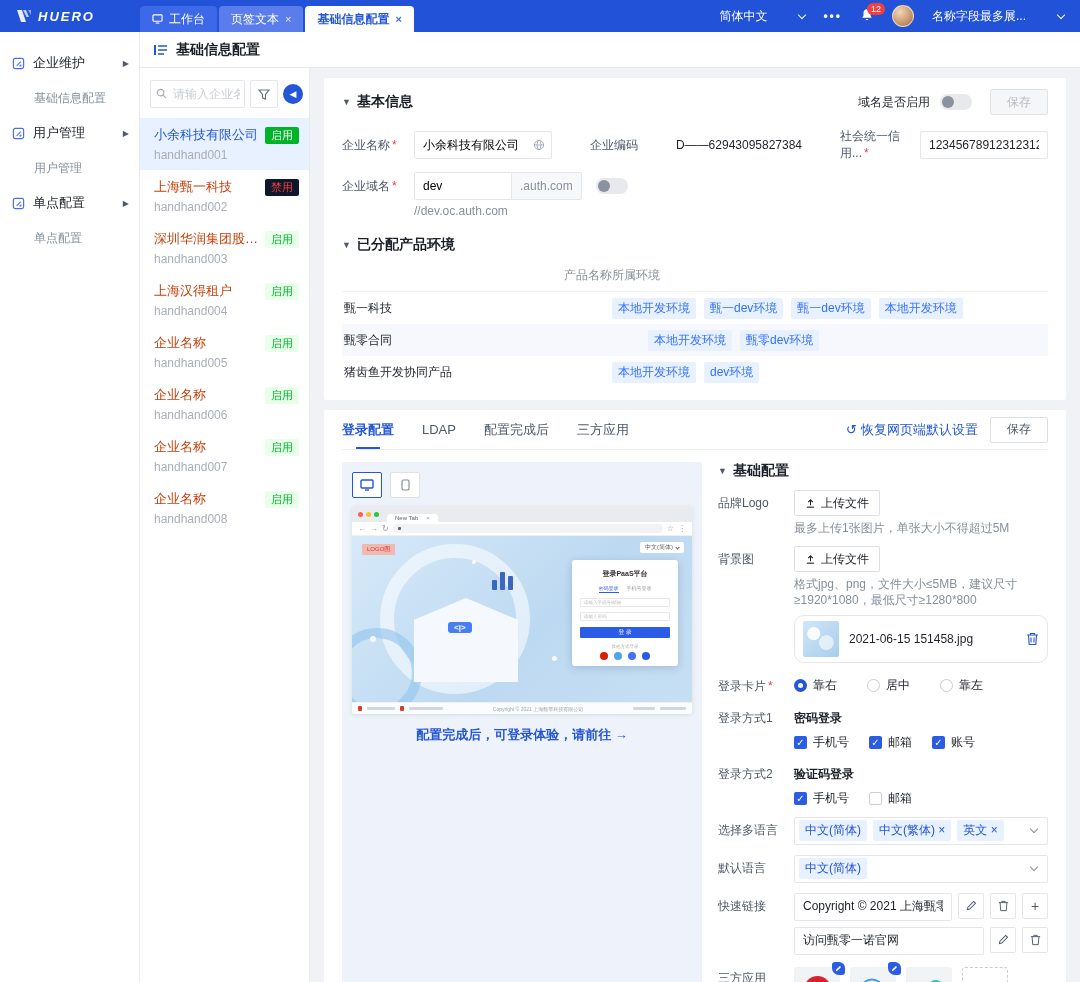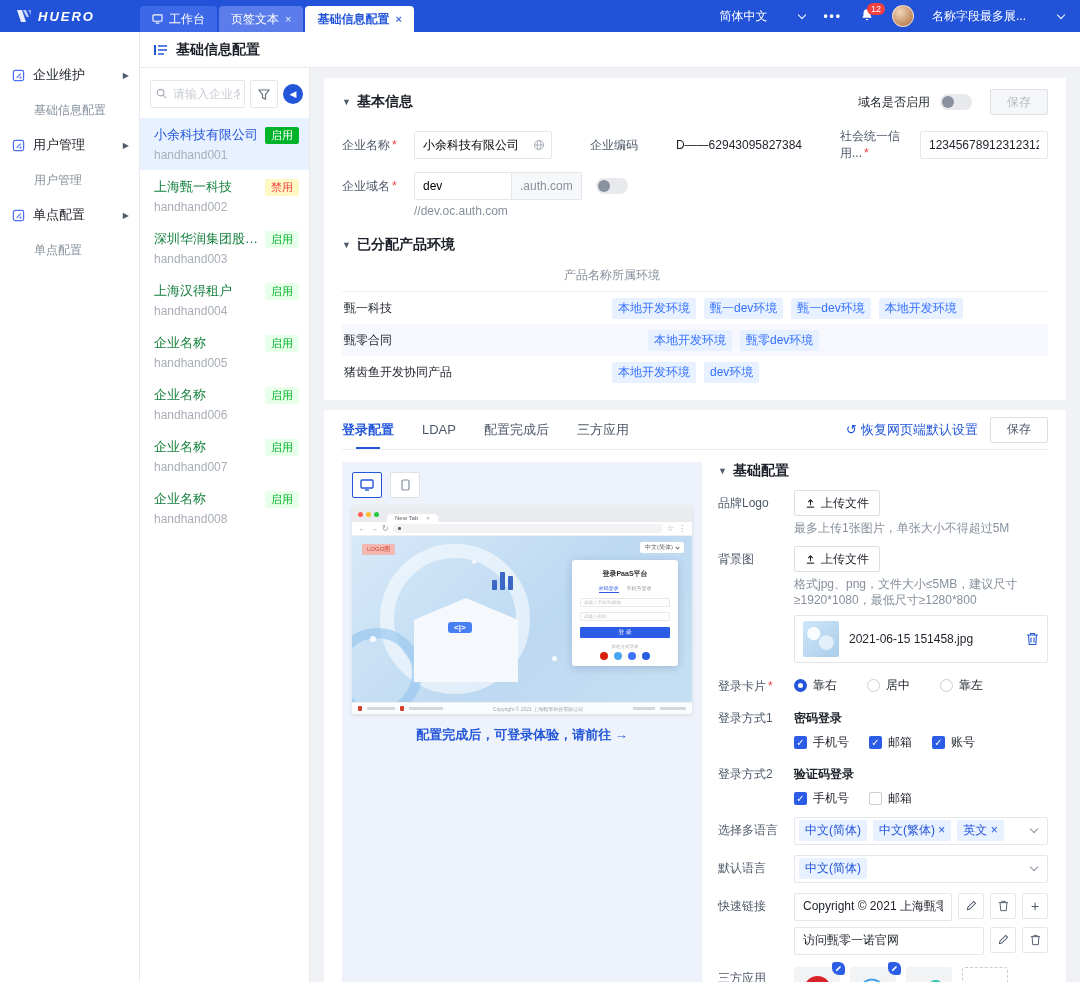--- a/index.html
+++ b/index.html
@@ -21,21 +21,21 @@
   .topbar-right { margin-left:auto; display:flex; align-items:center; gap:18px; padding:0 16px; height:32px; }
   .chev { width:6px; height:6px; border-right:1.4px solid currentColor; border-bottom:1.4px solid currentColor; transform:rotate(45deg); display:inline-block; margin-left:4px; margin-top:-3px; }
   .tb-item { display:flex; align-items:center; cursor:pointer;gap:28px; }
   .dots3 { letter-spacing:2px; font-weight:bold; cursor:pointer; }
   .bell-wrap { position:relative; cursor:pointer; }
   .badge-num { position:absolute; top:-5px; right:-11px; background:#f53f3f; color:#fff; border-radius:7px; font-size:9px; padding:0 4px; line-height:12px; }
   .avatar { width:22px; height:22px; border-radius:50%; background:radial-gradient(circle at 35% 30%,#f0d6b8,#c08a5f 70%,#7d5136); border:1px solid rgba(255,255,255,.6); }
 
   
   .app-body { flex:1; display:flex; min-height:0; }
-  .sidenav { width:140px; flex:none; background:#fff; border-right:1px solid #e8eaec; padding-top:24px; }
+  .sidenav { width:140px; flex:none; background:#fff; border-right:1px solid #e8eaec; padding-top:12px; }
   .nav-group { height:38px; display:flex; align-items:center; gap:8px; padding:0 10px 0 12px; font-size:13px; color:#1d2129; cursor:pointer; }
   .nav-group .caret-r { margin-left:auto; font-size:8px; color:#4e5969; }
   .nav-sub { height:32px; display:flex; align-items:center; padding-left:34px; font-size:12px; color:#86909c; cursor:pointer; }
   .main { flex:1; display:flex; flex-direction:column; min-width:0; }
   .page-header { height:36px; background:#fff; border-bottom:1px solid #e8eaec; display:flex; align-items:center; gap:8px; padding-left:14px; flex:none; }
   .page-title { font-size:14px; font-weight:bold; }
   .main-body { flex:1; display:flex; min-height:0; }
 
   
   .list-panel { width:170px; flex:none; background:#fff; border-right:1px solid #e8eaec; padding-top:12px; display:flex; flex-direction:column; }
@@ -43,27 +43,27 @@
   .search-box { position:relative; flex:1; }
   .search-box input { width:100%; height:28px; border:1px solid #e5e6eb; border-radius:2px; padding:0 4px 0 22px; font-size:12px; color:#1d2129; outline:none; }
   .search-box input::placeholder { color:#c9cdd4; }
   .search-ic { position:absolute; left:6px; top:8px; }
   .sq-btn { width:28px; height:28px; flex:none; border:1px solid #e5e6eb; border-radius:2px; background:#fff; display:flex; align-items:center; justify-content:center; cursor:pointer; }
   .collapse-btn { width:20px; height:20px; flex:none; border-radius:50%; background:#2356d9; color:#fff; font-size:9px; display:flex; align-items:center; justify-content:center; cursor:pointer; }
   .co-list { margin-top:10px; overflow:hidden; }
   .co-item { padding:8px 10px 8px 14px; cursor:pointer; }
   .co-item.selected { background:#e8f1ff; }
   .co-top { display:flex; align-items:center; gap:4px; }
-  .co-name { flex:1; font-size:13px; color:#15803d; white-space:nowrap; overflow:hidden; text-overflow:ellipsis; }
+  .co-name { flex:1; font-size:13px; color:#c2410c; white-space:nowrap; overflow:hidden; text-overflow:ellipsis; }
   .co-item.selected .co-name { color:#2356d9; }
   .co-code { margin-top:4px; font-size:12px; color:#a9aeb8; }
   .st { flex:none; font-size:11px; padding:1px 6px; border-radius:2px; }
   .st-solid { background:#00b42a; color:#fff; }
   .st-green { background:#e8ffea; color:#00b42a; }
-  .st-red { background:#fef9c3; color:#f53f3f; }
+  .st-red { background:#0f172a; color:#f53f3f; }
 
   
   .content { flex:1; background:#f0f2f5; padding:10px 14px 0; overflow:hidden; min-width:0; }
   .card { background:#fff; border-radius:2px; padding:12px 18px; }
   .sec-head { display:flex; align-items:center; gap:6px; font-size:14px; font-weight:bold; }
   .tri { font-size:9px; color:#4e5969; }
   .req { color:#f53f3f; margin-left:2px; }
   .flabel { color:#4e5969; flex:none; }
 
   
@@ -144,21 +144,21 @@
   .mf-center { flex:1; text-align:center; font-size:5px; color:#a0a6ad; white-space:nowrap; overflow:hidden; }
   .cta { text-align:center; margin-top:12px; color:#2356d9; font-size:13px; font-weight:bold; cursor:pointer; }
 
   
   .cfg-col { flex:1; min-width:0; }
   .cfg-row { display:flex; align-items:flex-start; margin-top:10px; }
   .cfg-label { width:76px; flex:none; color:#4e5969; padding-top:5px; }
   .cfg-ctrl { flex:1; min-width:0; }
   .btn-upload { display:inline-flex; align-items:center; gap:5px; height:26px; padding:0 10px; border:1px solid #dcdfe3; border-radius:2px; background:#fff; cursor:pointer; font-size:12px; color:#1d2129; }
   .hint { color:#86909c; margin-top:4px; line-height:1.35; }
-  .file-card { margin-top:6px; border:1px solid #e5e6eb; border-radius:2px; display:flex; align-items:center; gap:10px; padding:5px 8px; }
+  .file-card { margin-top:6px; border:1px solid #e5e6eb; border-radius:10px; display:flex; align-items:center; gap:10px; padding:5px 8px; }
   .thumb { width:36px; height:36px; border-radius:2px; flex:none;
     background:radial-gradient(circle at 30% 35%,rgba(255,255,255,.9) 0 18%,transparent 20%),radial-gradient(circle at 65% 60%,rgba(255,255,255,.6) 0 22%,transparent 24%),linear-gradient(135deg,#cfe6f8,#a9cdeb); }
   .file-name { flex:1; }
   .ic-btn { width:26px; height:26px; border:1px solid #e5e6eb; border-radius:2px; background:#fff; display:flex; align-items:center; justify-content:center; cursor:pointer; flex:none; }
   .radio-row { display:flex; gap:30px; align-items:center; padding-top:4px; }
   .radio { display:flex; align-items:center; gap:6px; cursor:pointer; }
   .rdo { width:13px; height:13px; border-radius:50%; border:1px solid #c9cdd4; background:#fff; flex:none; }
   .rdo.on { border:none; background:#2356d9; position:relative; }
   .rdo.on::after { content:""; position:absolute; left:4px; top:4px; width:5px; height:5px; border-radius:50%; background:#fff; }
   .mtype { font-weight:bold; padding-top:5px; }

